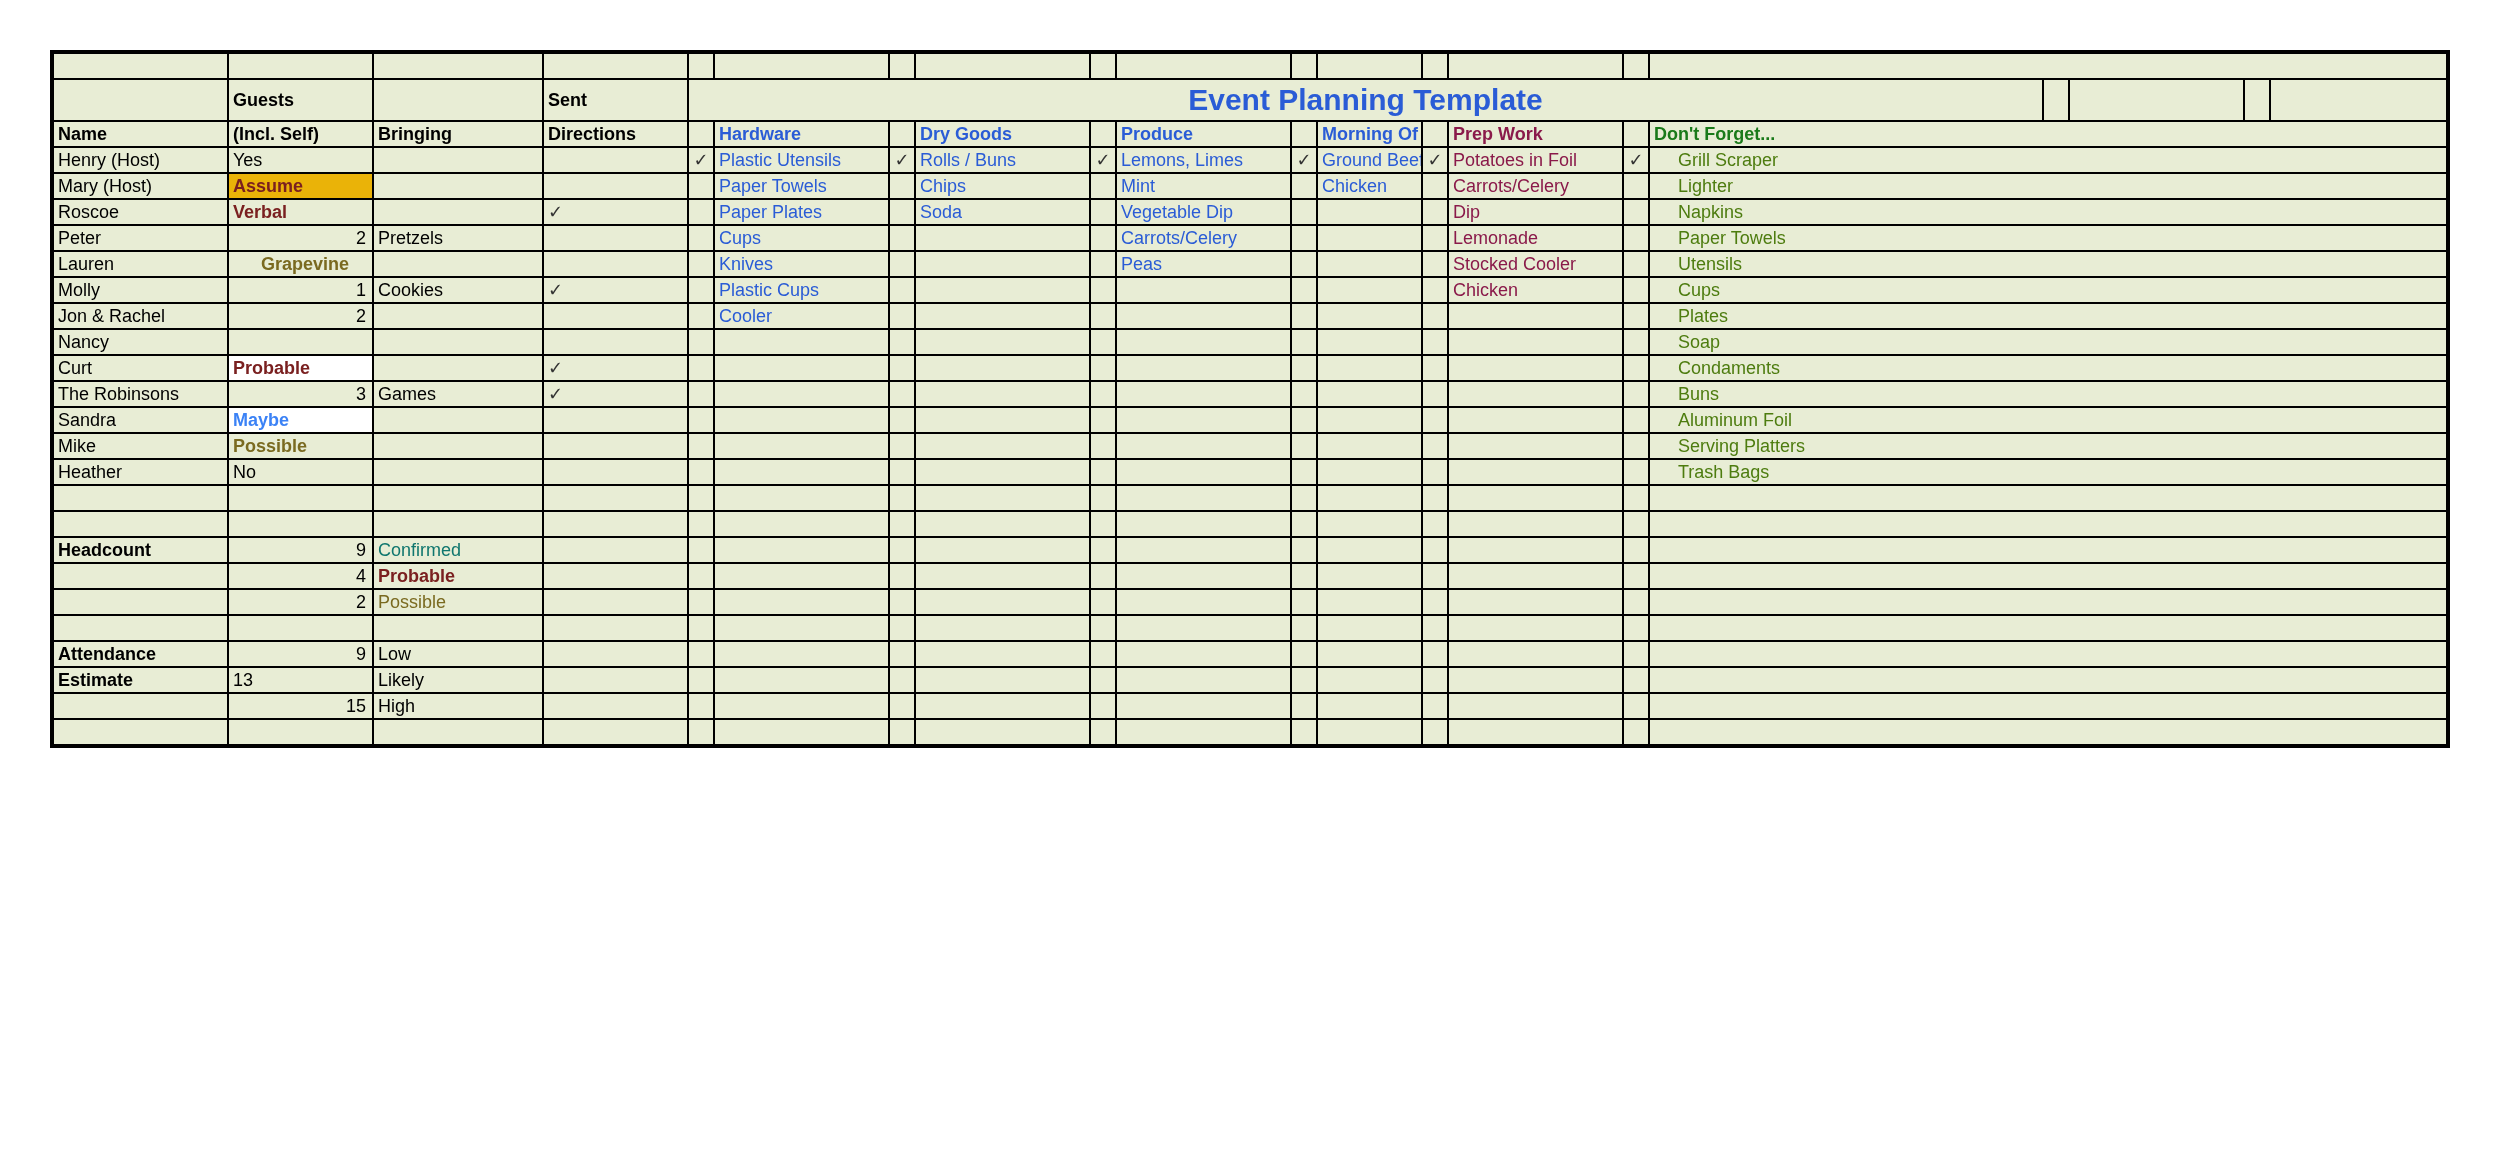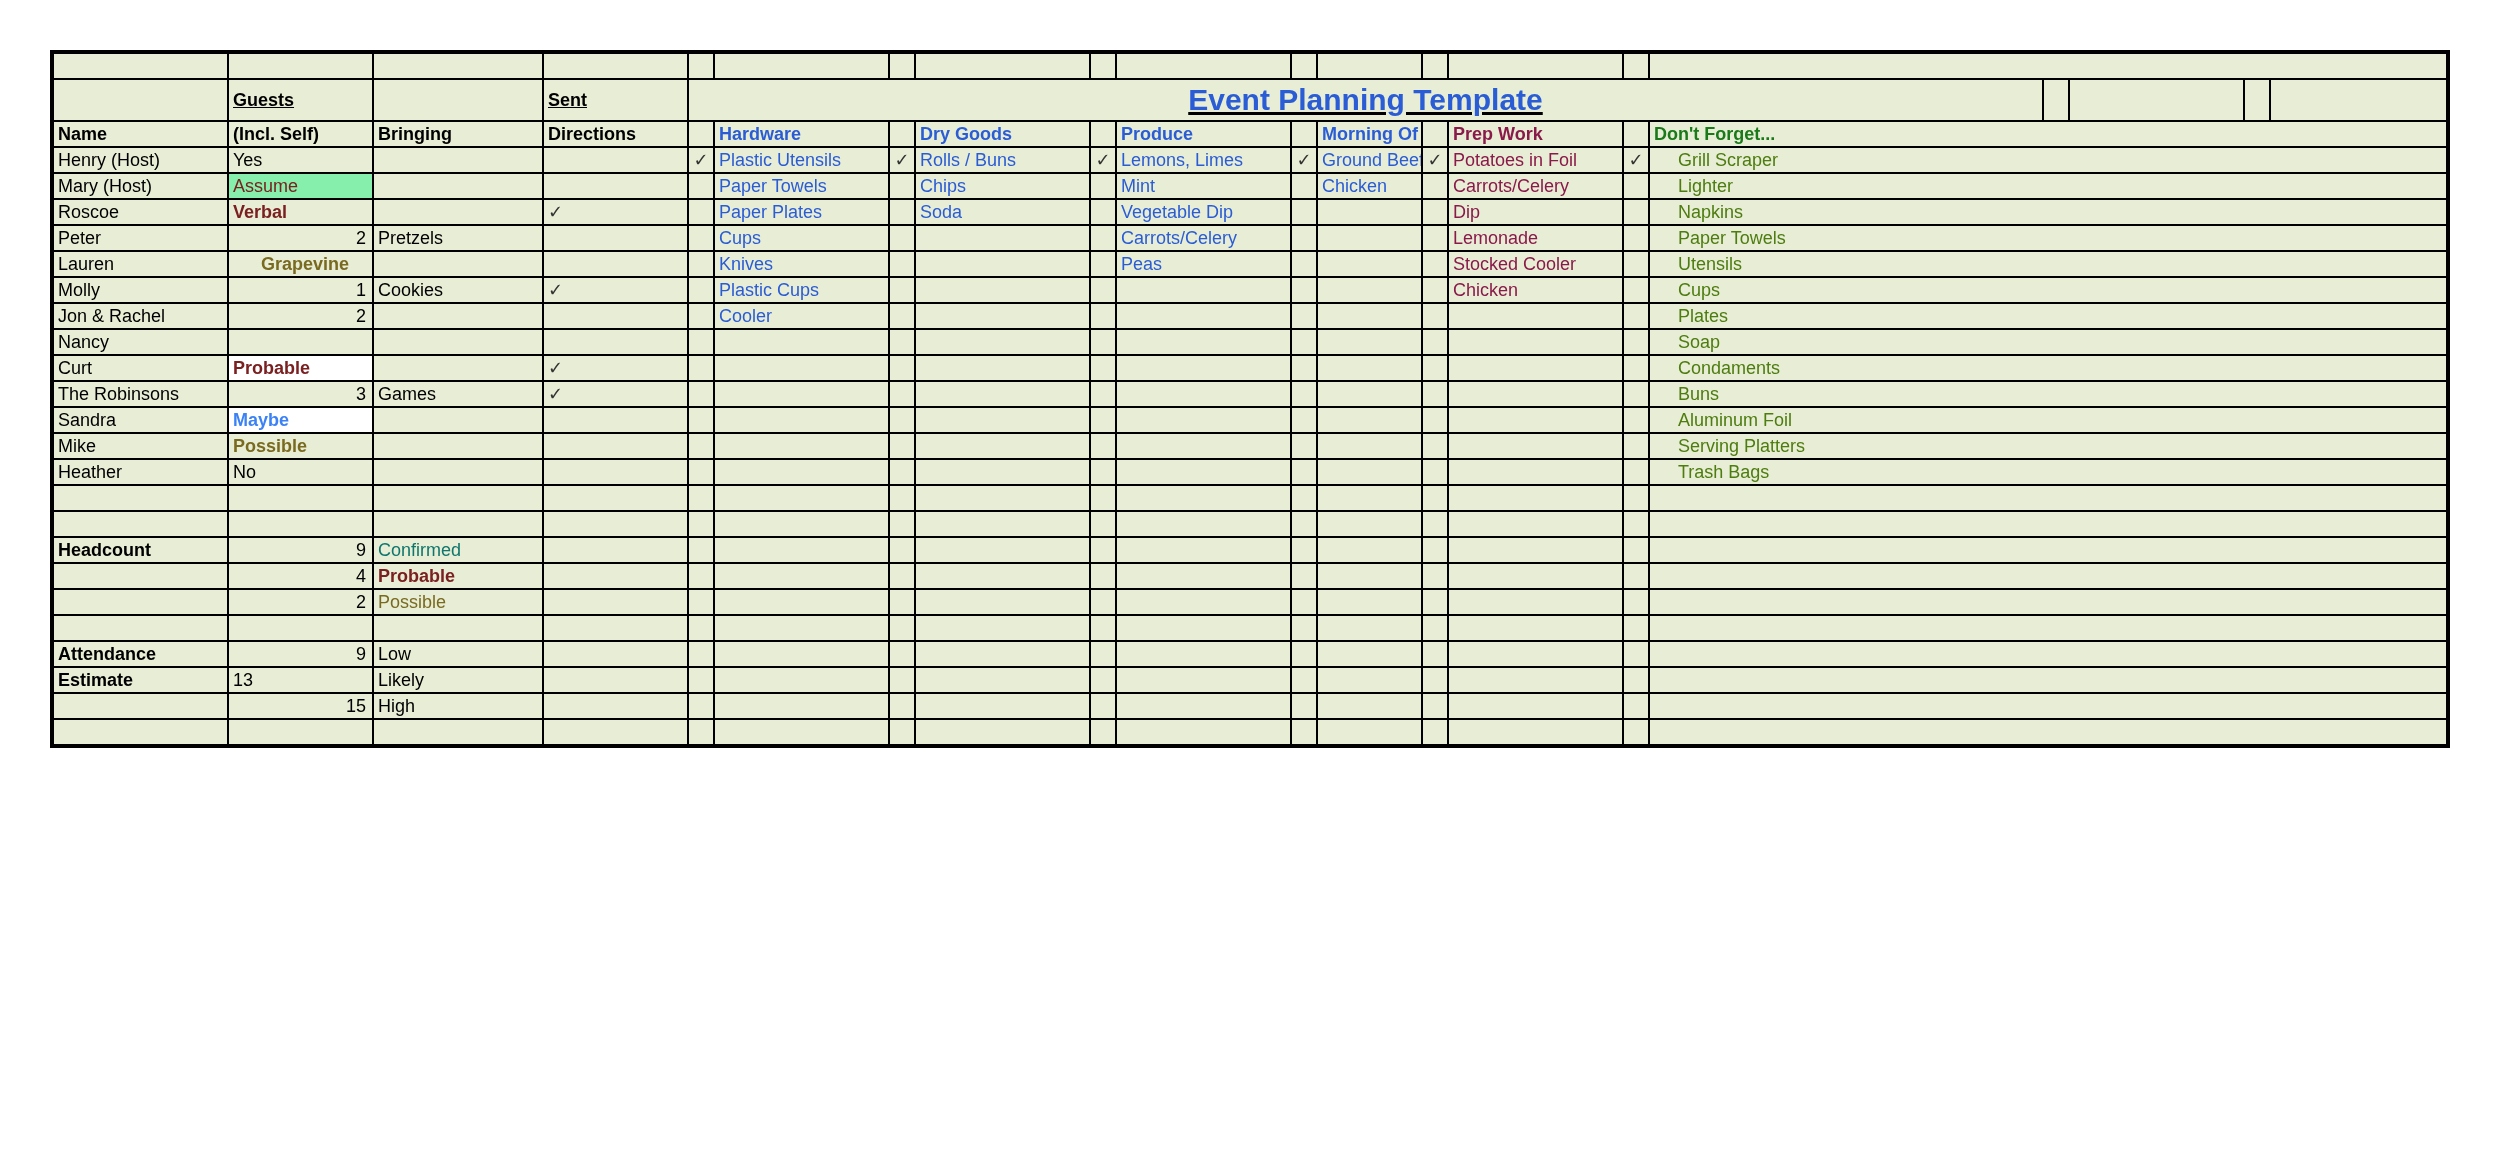--- a/index.html
+++ b/index.html
@@ -48,21 +48,21 @@
     justify-content: center;
   }
   .hdr-blue  { color: #2a5cd6; font-weight: bold; }
   .hdr-maroon{ color: #8a1a4a; font-weight: bold; }
   .hdr-green { color: #1a7a1a; font-weight: bold; text-align: right; }
 
   .txt-blue   { color: #2a5cd6; }
   .txt-maroon { color: #8a1a4a; }
   .txt-green  { color: #4d7c0f; padding-left: 28px; }
 
-  .txt-assume { color: #7a2020; background: #86efac; font-weight: normal; }
+  .txt-assume { color: #7a2020; background: #eab308; font-weight: bold; }
   .txt-verbal { color: #7a2020; font-weight: bold; }
   .txt-grape  { color: #7a6a20; font-weight: bold; padding-left: 32px; }
   .txt-probC  { color: #7a2020; font-weight: bold; }
   .txt-prob   { color: #7a2020; background: #fff; font-weight: bold; }
   .txt-maybe  { color: #3b82f6; background: #fff; font-weight: bold; }
   .txt-poss   { color: #7a6a20; font-weight: bold; }
   .txt-confC  { color: #0f766e; }
   .txt-possC  { color: #7a6a20; }
 
   .num { justify-content: flex-end; padding-right: 6px; }
@@ -87,21 +87,21 @@
     <div class="cell c-chk"></div>
       <div class="cell c-item"></div>
     <div class="cell c-chk"></div>
       <div class="cell c-narrow"></div>
     <div class="cell c-chk"></div>
       <div class="cell c-item"></div>
     <div class="cell c-chk"></div>
       <div class="cell c-item"></div>
   </div>
 
-  <div class="row" style="min-height:40px;text-decoration:underline;">
+  <div class="row" style="min-height:40px;">
     <div class="cell c-name"></div>
     <div class="cell c-incl bold">Guests</div>
     <div class="cell c-bring"></div>
     <div class="cell c-dir bold">Sent</div>
     <div class="cell titlecell title merged">Event Planning Template</div>
     <div class="cell c-chk"></div>
       <div class="cell c-item"></div>
     <div class="cell c-chk"></div>
       <div class="cell c-item"></div>
   </div>

